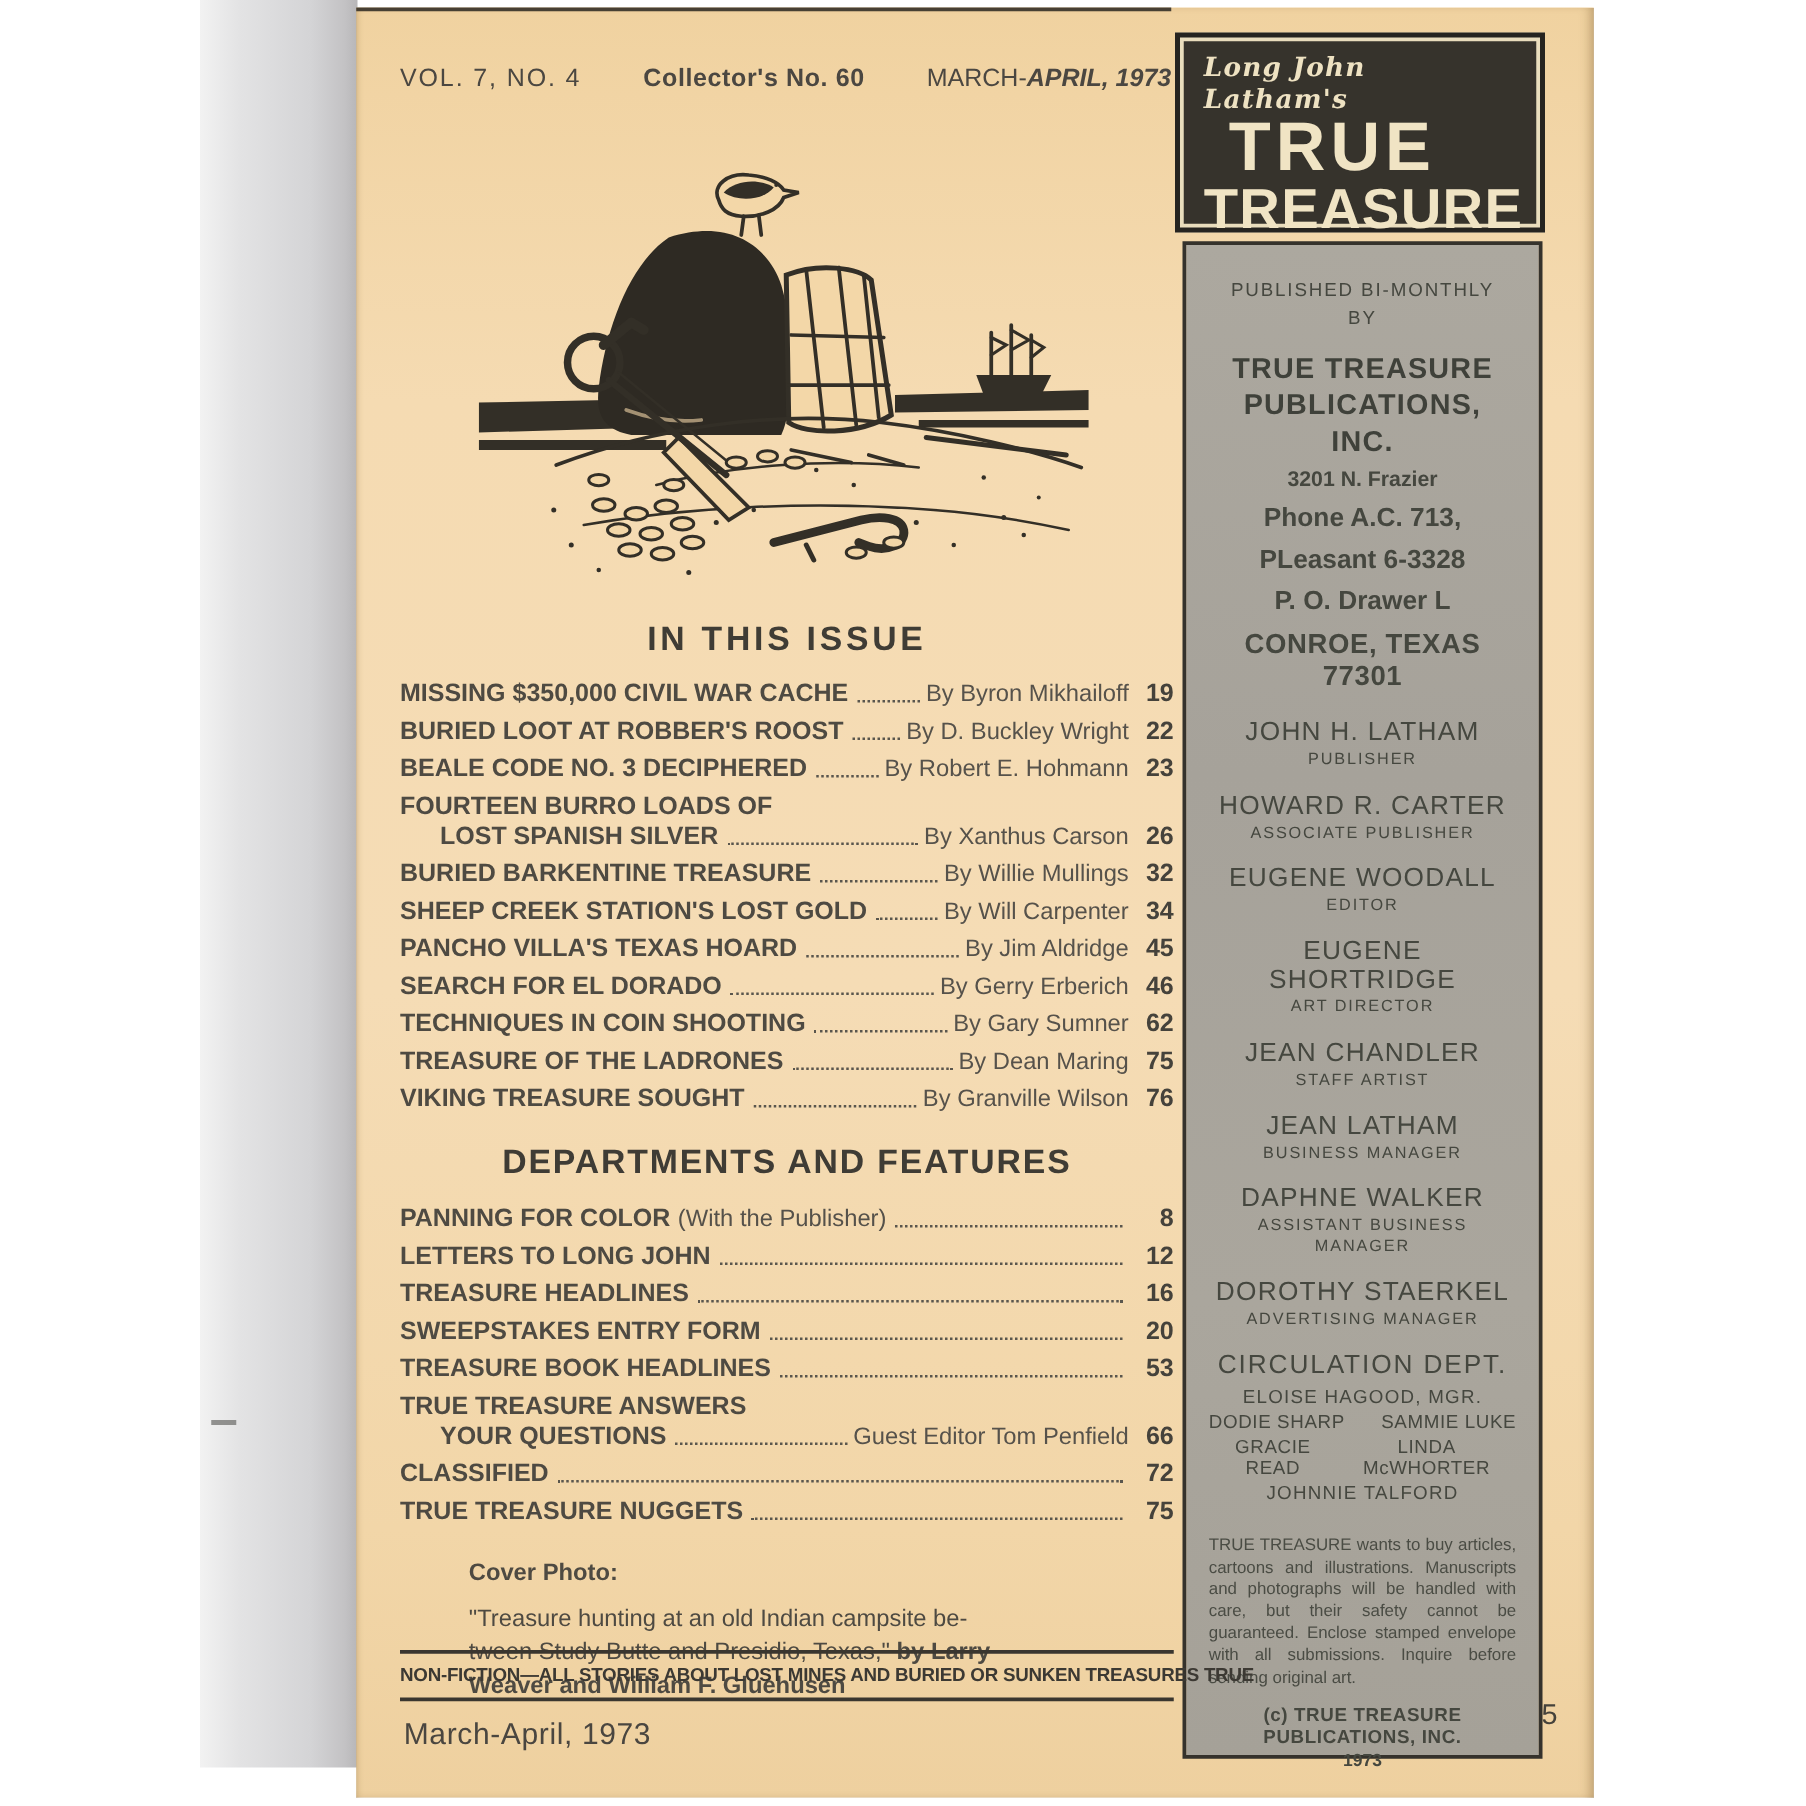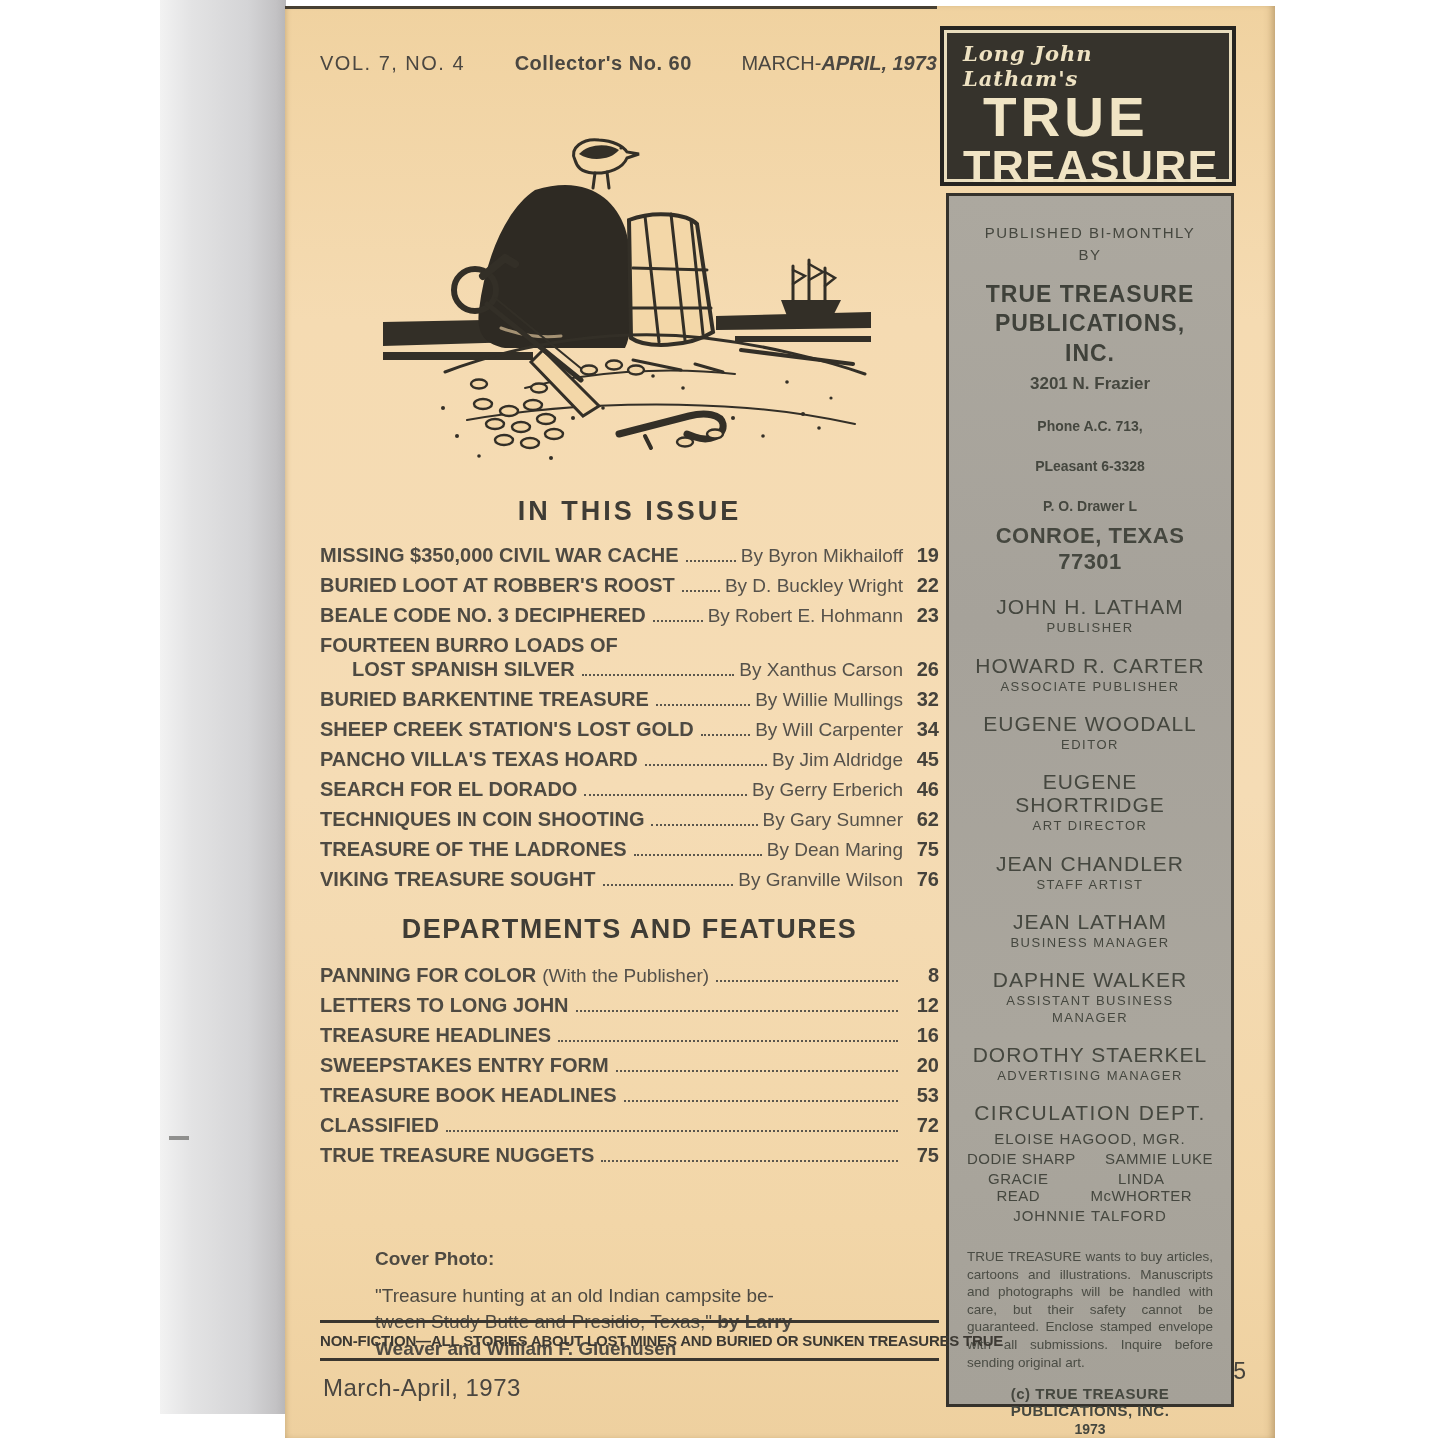--- a/index.html
+++ b/index.html
@@ -31,21 +31,21 @@
   .logo-w1{color:#f0e4c4;font-weight:700;font-size:55px;line-height:.95;letter-spacing:4px;margin-left:20px;}
   .logo-w2{color:#f0e4c4;font-weight:700;font-size:45px;line-height:1.05;letter-spacing:1px;}
 
   
   .sidebar{position:absolute;left:661px;top:187px;width:288px;height:1214px;
            background:linear-gradient(180deg,#aca89f 0%,#a6a29a 35%,#aaa69d 70%,#a5a198 100%);
            border:3px solid #35322c;padding:26px 18px 12px 18px;text-align:center;color:#45473f;}
   .sb-pub{font-size:15px;letter-spacing:1.5px;line-height:1.45;}
   .sb-company{margin-top:14px;font-size:23px;font-weight:700;letter-spacing:1px;line-height:1.3;color:#3f413a;}
   .addr-sm{margin-top:5px;font-size:17px;font-weight:700;}
-  .addr-md{margin-top:24px;font-size:14px;font-weight:700;}
+  .addr-md{margin-top:9px;font-size:21px;font-weight:700;}
   .addr-lg{margin-top:9px;font-size:22px;font-weight:700;letter-spacing:.5px;}
   .sb-staff{margin-top:20px;}
   .staff-name{font-size:21px;letter-spacing:1px;line-height:1.1;}
   .staff-role{font-size:13px;letter-spacing:1.5px;line-height:1.25;margin-top:2px;margin-bottom:17px;}
   .circ-title{font-size:21px;letter-spacing:1.5px;}
   .circ-mgr{font-size:15px;letter-spacing:1px;margin-top:5px;}
   .circ-row{display:flex;justify-content:space-between;font-size:15px;letter-spacing:.5px;margin-top:3px;}
   .circ-last{font-size:15px;letter-spacing:1px;margin-top:3px;}
   .sb-notice{margin-top:24px;font-size:13.5px;font-weight:400;text-align:justify;line-height:1.3;color:#4a4c44;}
   .sb-copy{margin-top:14px;font-size:15px;font-weight:700;letter-spacing:.5px;}
@@ -338,20 +338,29 @@
         <div class="row">
           <span class="row-t">SWEEPSTAKES ENTRY FORM</span>
           <span class="leader"></span>
           <span class="row-p">20</span>
         </div>
         <div class="row">
           <span class="row-t">TREASURE BOOK HEADLINES</span>
           <span class="leader"></span>
           <span class="row-p">53</span>
         </div>
+        <div>
+          <div class="row-l1">TRUE TREASURE ANSWERS</div>
+          <div class="row">
+            <span class="row-t indent">YOUR QUESTIONS</span>
+            <span class="leader"></span>
+            <span class="row-a">Guest Editor Tom Penfield</span>
+            <span class="row-p">66</span>
+          </div>
+        </div>
         <div class="row">
           <span class="row-t">CLASSIFIED</span>
           <span class="leader"></span>
           <span class="row-p">72</span>
         </div>
         <div class="row">
           <span class="row-t">TRUE TREASURE NUGGETS</span>
           <span class="leader"></span>
           <span class="row-p">75</span>
         </div>

